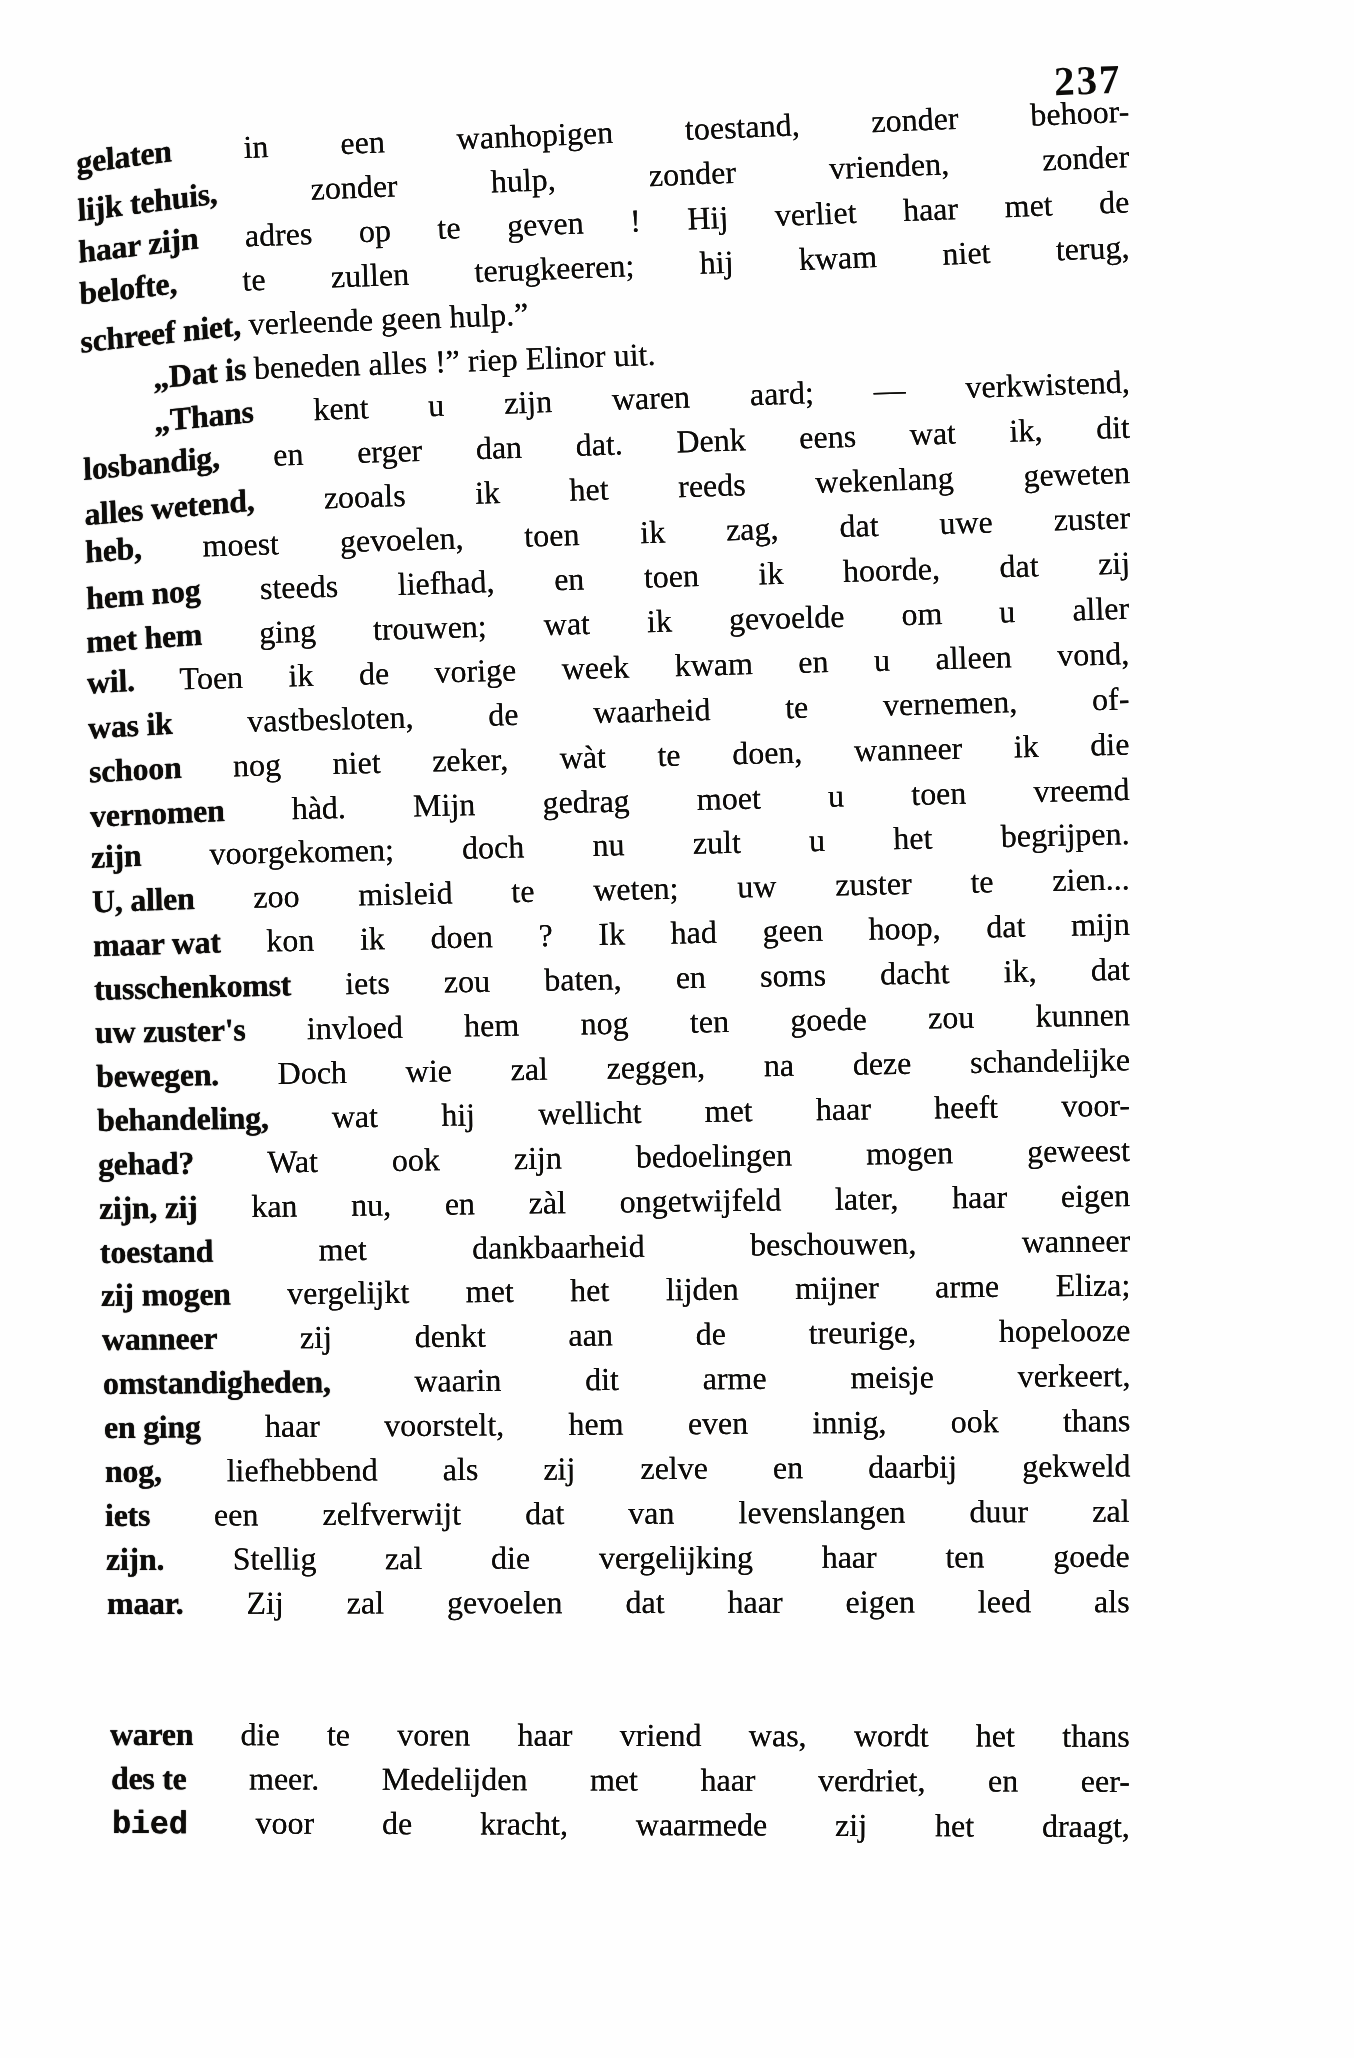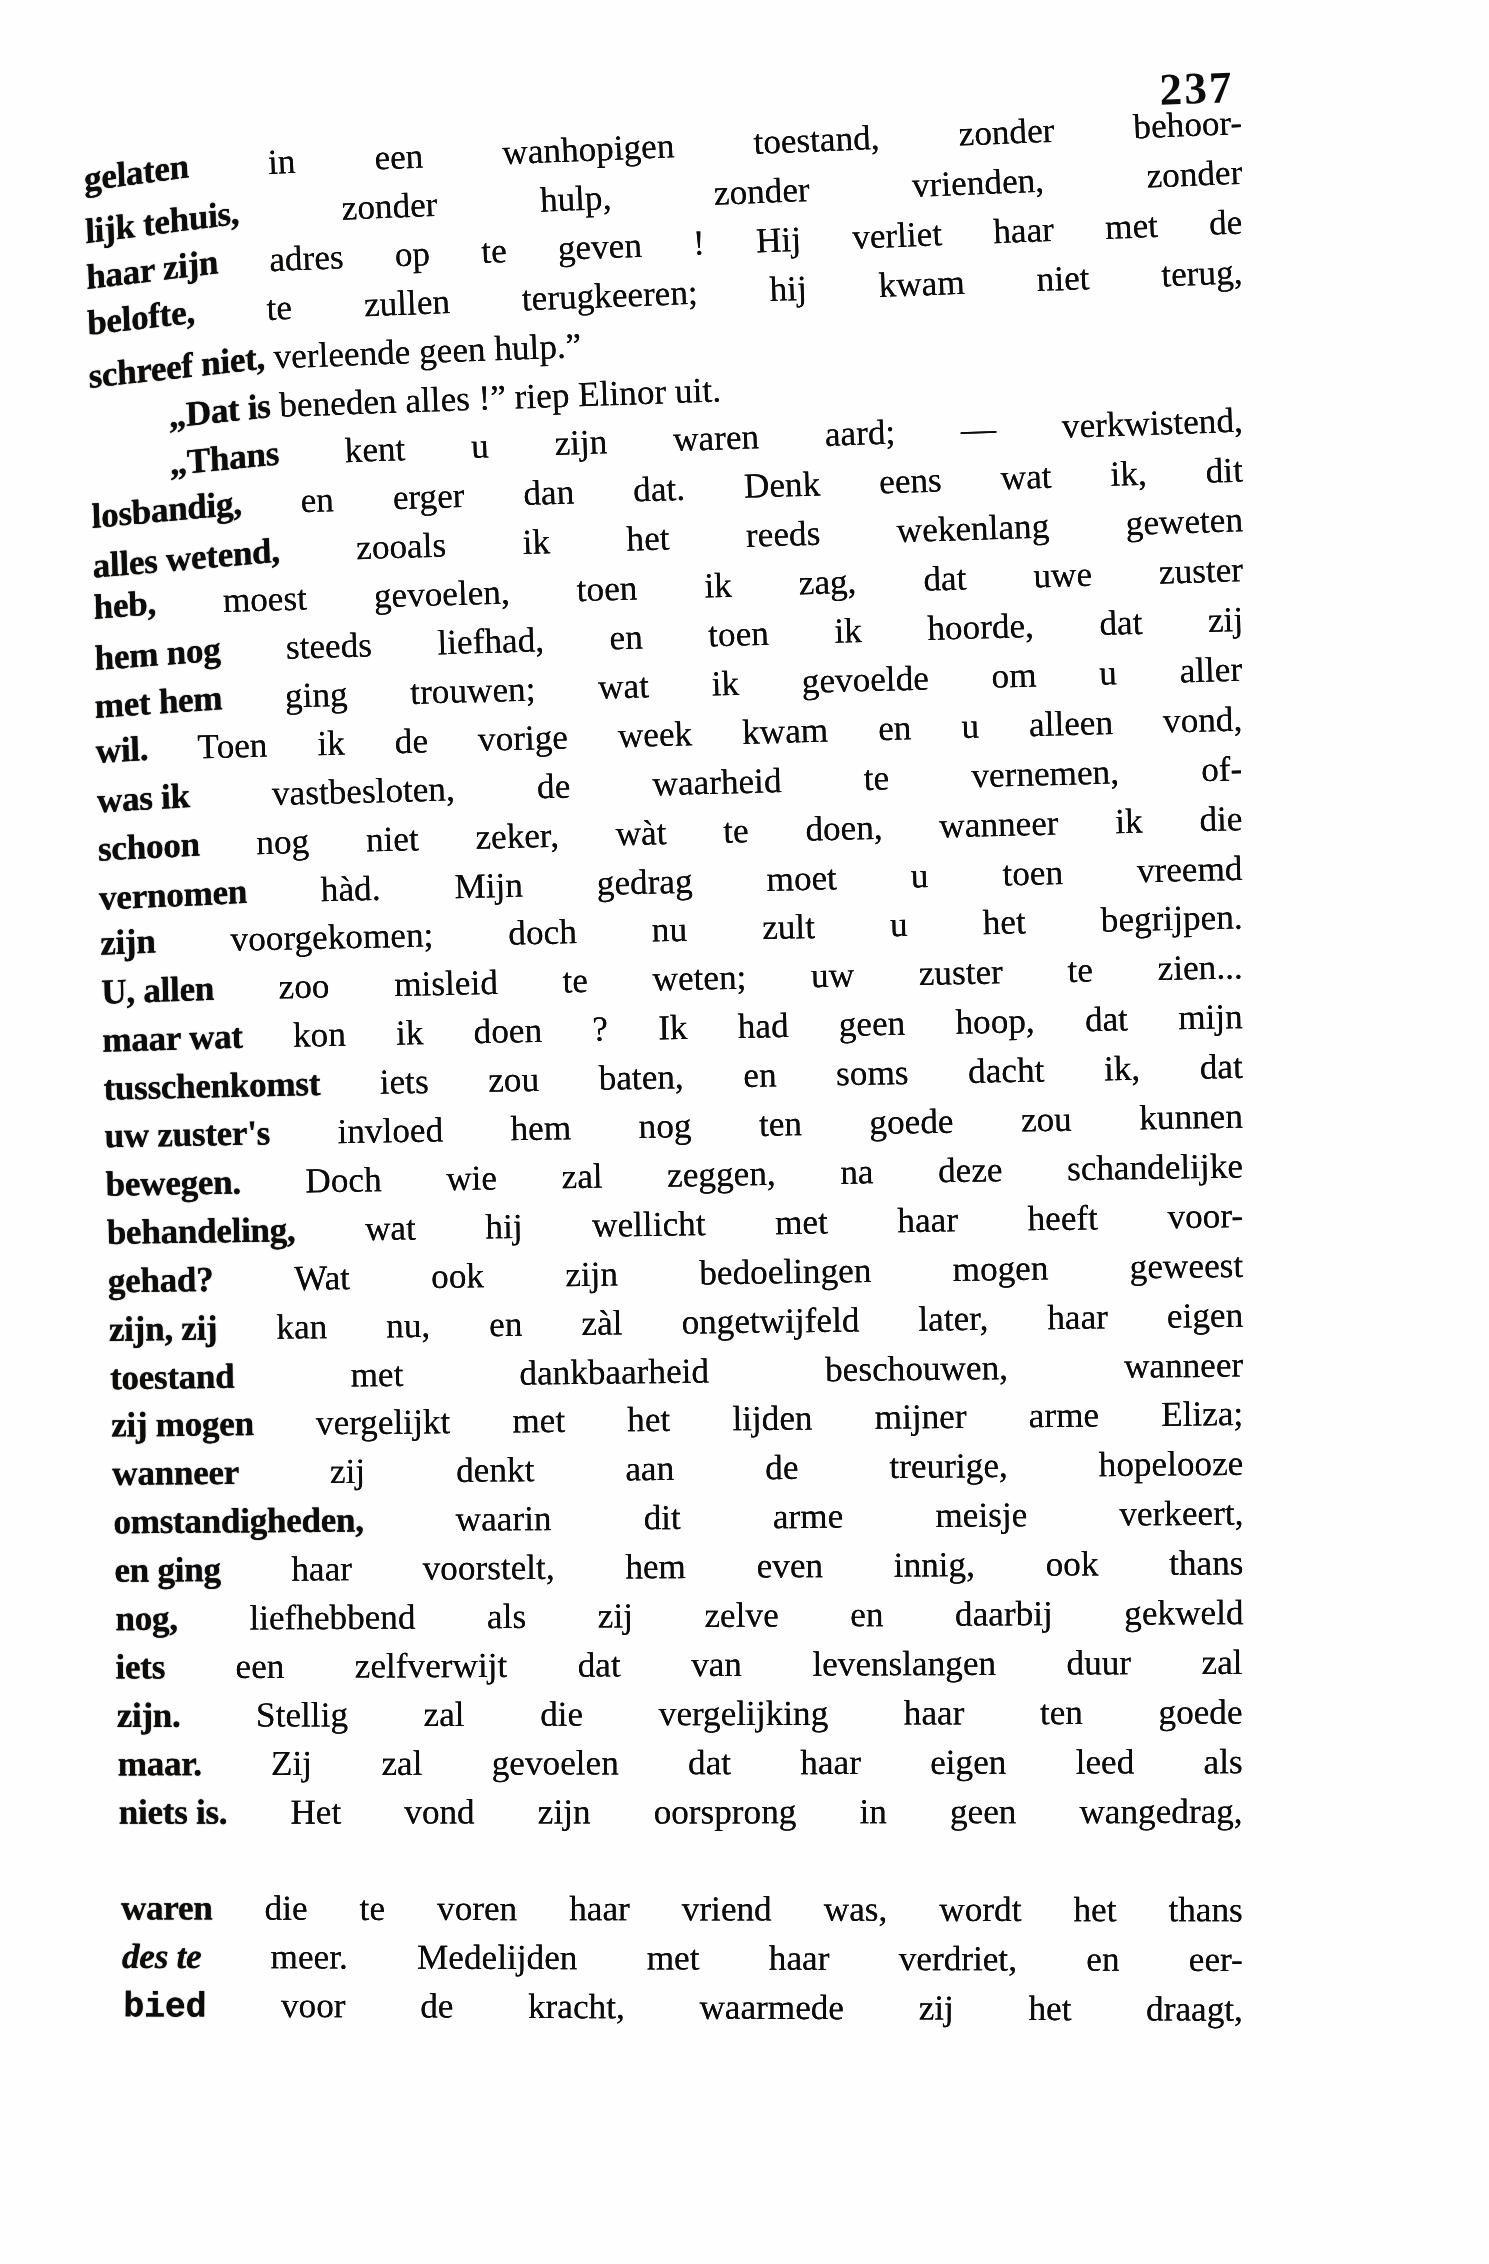--- a/index.html
+++ b/index.html
@@ -93,18 +93,17 @@
       <div class="line" style="top: 1185.6px; left: 98.8px; width: 1031.2px; transform: rotate(-0.718deg);"><span class="lead" style="transform: skewY(0deg);">zijn, zij</span> <span class="rest">kan nu, en zàl ongetwijfeld later, haar eigen</span></div>
       <div class="line" style="top: 1229.5px; left: 99.75px; width: 1030.25px; transform: rotate(-0.65deg);"><span class="lead" style="transform: skewY(0deg);">toestand</span> <span class="rest">met dankbaarheid beschouwen, wanneer</span></div>
       <div class="line" style="top: 1273.4px; left: 100.7px; width: 1029.3px; transform: rotate(-0.582deg);"><span class="lead" style="transform: skewY(0deg);">zij mogen</span> <span class="rest">vergelijkt met het lijden mijner arme Eliza;</span></div>
       <div class="line" style="top: 1317.3px; left: 101.65px; width: 1028.35px; transform: rotate(-0.514deg);"><span class="lead" style="transform: skewY(0deg);">wanneer</span> <span class="rest">zij denkt aan de treurige, hopelooze</span></div>
       <div class="line" style="top: 1361.2px; left: 102.6px; width: 1027.4px; transform: rotate(-0.446deg);"><span class="lead" style="transform: skewY(0deg);">omstandigheden,</span> <span class="rest">waarin dit arme meisje verkeert,</span></div>
       <div class="line" style="top: 1405.1px; left: 103.55px; width: 1026.45px; transform: rotate(-0.378deg);"><span class="lead" style="transform: skewY(0deg);">en ging</span> <span class="rest">haar voorstelt, hem even innig, ook thans</span></div>
       <div class="line" style="top: 1449px; left: 104.5px; width: 1025.5px; transform: rotate(-0.31deg);"><span class="lead" style="transform: skewY(0deg);">nog,</span> <span class="rest">liefhebbend als zij zelve en daarbij gekweld</span></div>
       <div class="line" style="top: 1492.9px; left: 105.45px; width: 1024.55px; transform: rotate(-0.242deg);"><span class="lead" style="transform: skewY(0deg);">iets</span> <span class="rest">een zelfverwijt dat van levenslangen duur zal</span></div>
       <div class="line" style="top: 1536.8px; left: 106.4px; width: 1023.6px; transform: rotate(-0.174deg);"><span class="lead" style="transform: skewY(0deg);">zijn.</span> <span class="rest">Stellig zal die vergelijking haar ten goede</span></div>
       <div class="line" style="top: 1580.7px; left: 107.35px; width: 1022.65px; transform: rotate(-0.106deg);"><span class="lead" style="transform: skewY(0deg);">maar.</span> <span class="rest">Zij zal gevoelen dat haar eigen leed als</span></div>
-      <div class="line" style="top: 1624.6px; left: 108.3px; width: 1021.7px; transform: rotate(-0.0379999deg);"><span class="lead" style="transform: skewY(0deg);">niets is.</span> <span class="rest">Het vond zijn oorsprong in geen wangedrag,</span></div>
       <div class="line" style="top: 1712.4px; left: 110.2px; width: 1019.8px; transform: rotate(0.098deg);"><span class="lead" style="transform: skewY(0deg);">waren</span> <span class="rest">die te voren haar vriend was, wordt het thans</span></div>
-      <div class="line" style="top: 1756.3px; left: 111.15px; width: 1018.85px; transform: rotate(0.166deg);"><span class="lead" style="transform: skewY(0deg); font-style: italic;">des te</span> <span class="rest">meer. Medelijden met haar verdriet, en eer-</span></div>
+      <div class="line" style="top: 1756.3px; left: 111.15px; width: 1018.85px; transform: rotate(0.166deg);"><span class="lead" style="transform: skewY(0deg);">des te</span> <span class="rest">meer. Medelijden met haar verdriet, en eer-</span></div>
       <div class="line" style="top: 1800.2px; left: 112.1px; width: 1017.9px; transform: rotate(0.234deg);"><span class="lead" style="transform: skewY(0deg); font-family: Liberation Mono, monospace;">bied</span> <span class="rest">voor de kracht, waarmede zij het draagt,</span></div>
     </div>
 </div>
 
 </body></html>

